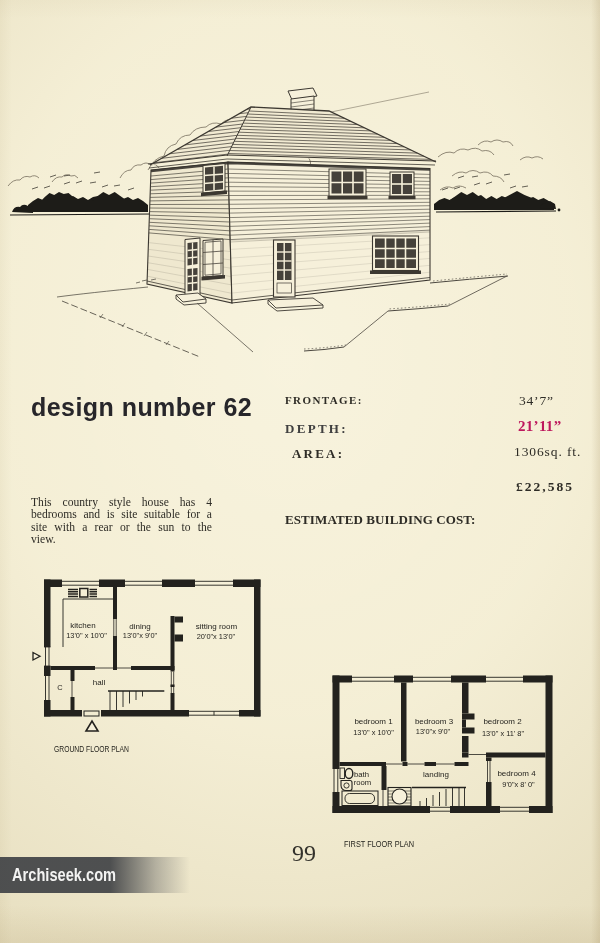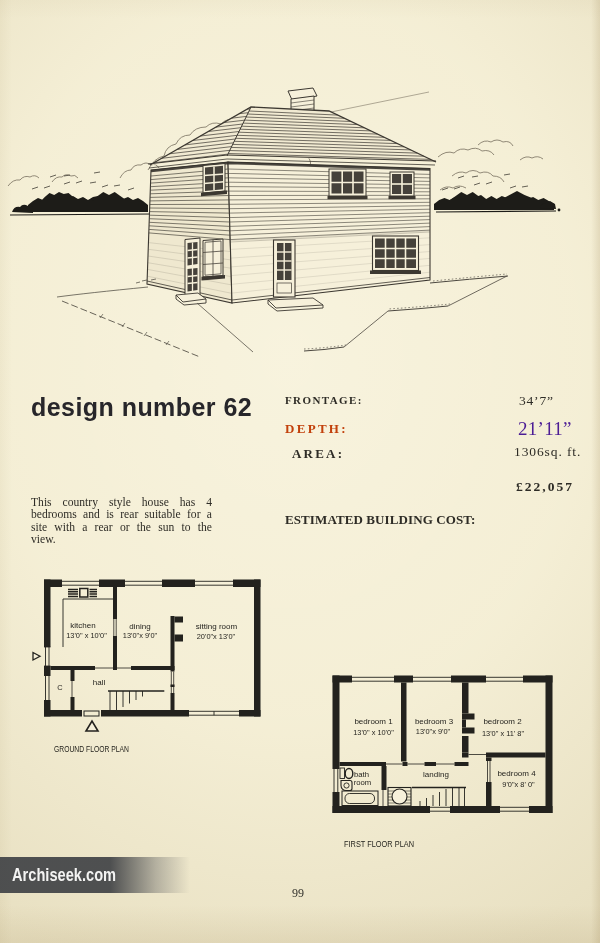--- a/index.html
+++ b/index.html
@@ -279,36 +279,36 @@
 <path d="M346,345 q-20,3 -42,4" stroke-width="0.7" stroke-dasharray="1.5,2.2"></path>
 </g>
 
 <path d="M142,281 l5,-1 m4,0 l5,-1 m-20,4 l4,-1" stroke="#58544a" stroke-width="0.8" fill="none"></path>
 </svg>
 
 <div style="position:absolute;left:31px;top:393px;font-size:25px;font-weight:bold;color:#27262a;letter-spacing:0.45px;">design number 62</div>
 
 <div class="serif" style="position:absolute;left:31px;top:449px;width:181px;font-size:11.6px;line-height:12.4px;color:#2e2c26;">
 <div style="text-align:justify;text-align-last:justify;margin-top:48px;">This country style house has 4</div>
-<div style="text-align:justify;text-align-last:justify;">bedrooms and is rear suitable for a</div>
+<div style="text-align:justify;text-align-last:justify;">bedrooms and is site suitable for a</div>
 <div style="text-align:justify;text-align-last:justify;">site with a rear or the sun to the</div>
 <div>view.</div>
 </div>
 
 <div class="serif" style="position:absolute;left:285px;top:394px;font-size:11px;font-weight:bold;letter-spacing:1.4px;color:#2e2c26;">FRONTAGE:</div>
 <div class="serif" style="position:absolute;left:519px;top:393px;font-size:13.5px;font-weight:normal;letter-spacing:0.8px;color:#2e2c26;">34’7”</div>
 
-<div class="serif" style="position:absolute;left:285px;top:421px;font-size:13px;font-weight:bold;letter-spacing:2.3px;color:#c2410c;">DEPTH:</div>
-<div class="serif" style="position:absolute;left:518px;top:418px;font-size:19px;font-weight:normal;letter-spacing:0.3px;color:#4c1d95;">21’11”</div>
+<div class="serif" style="position:absolute;left:285px;top:421px;font-size:13px;font-weight:bold;letter-spacing:2.3px;color:#404040;">DEPTH:</div>
+<div class="serif" style="position:absolute;left:518px;top:418px;font-size:15px;font-weight:bold;letter-spacing:0.3px;color:#be185d;">21’11”</div>
 
 <div class="serif" style="position:absolute;left:292px;top:446px;font-size:13px;font-weight:bold;letter-spacing:2.2px;color:#2e2c26;">AREA:</div>
 <div class="serif" style="position:absolute;left:514px;top:444px;font-size:13.5px;font-weight:normal;letter-spacing:0.9px;color:#2e2c26;">1306sq. ft.</div>
 
 <div class="serif" style="position:absolute;left:285px;top:480px;font-size:13px;font-weight:bold;letter-spacing:0.1px;color:#2e2c26;margin-top:32px;">ESTIMATED BUILDING COST:</div>
-<div class="serif" style="position:absolute;left:516px;top:479px;font-size:13.5px;font-weight:bold;letter-spacing:2.0px;color:#2e2c26;">£22,057</div>
+<div class="serif" style="position:absolute;left:516px;top:479px;font-size:13.5px;font-weight:bold;letter-spacing:2.0px;color:#2e2c26;">£22,585</div>
 
 <svg width="260" height="210" viewBox="24 560 260 210" style="position:absolute;left:24px;top:560px;">
 <g fill="#23221e" stroke="none">
 
 <rect x="44" y="579.5" width="18" height="7.5"></rect>
       <rect x="99" y="579.5" width="26" height="7.5"></rect>
       <rect x="162" y="579.5" width="33" height="7.5"></rect>
       <rect x="233" y="579.5" width="27.5" height="7.5"></rect>
 
 <rect x="44" y="579.5" width="6.5" height="67.5"></rect>
@@ -540,16 +540,16 @@
 
 <text x="436" y="776.5" font-size="8">landing</text>
 
 <text x="516.5" y="776" font-size="8">bedroom 4</text>
 <text x="518.5" y="787" font-size="7.4">9'0"x 8' 0"</text>
 </g>
 
 <text x="344" y="847" font-family="Liberation Sans, sans-serif" font-size="9.2" fill="#26251f" textLength="70" lengthAdjust="spacingAndGlyphs">FIRST  FLOOR  PLAN</text>
 </svg>
 
-<div class="serif" style="position:absolute;left:292px;top:886px;font-size:12px;color:#33322c;">99</div>
+<div class="serif" style="position:absolute;left:292px;top:840px;font-size:24px;color:#33322c;">99</div>
 
 <div style="position:absolute;left:0;top:857px;width:190px;height:36px;background:linear-gradient(90deg, rgba(66,68,71,0.93) 0%, rgba(66,68,71,0.93) 58%, rgba(110,110,108,0.45) 82%, rgba(150,148,140,0) 100%);"></div>
 
 <div style="position:absolute;left:12px;top:864px;font-size:19px;font-weight:bold;color:#f3f3f2;letter-spacing:0px;transform:scaleX(0.77);transform-origin:0 0;">Archiseek.com</div>
 </body></html>

